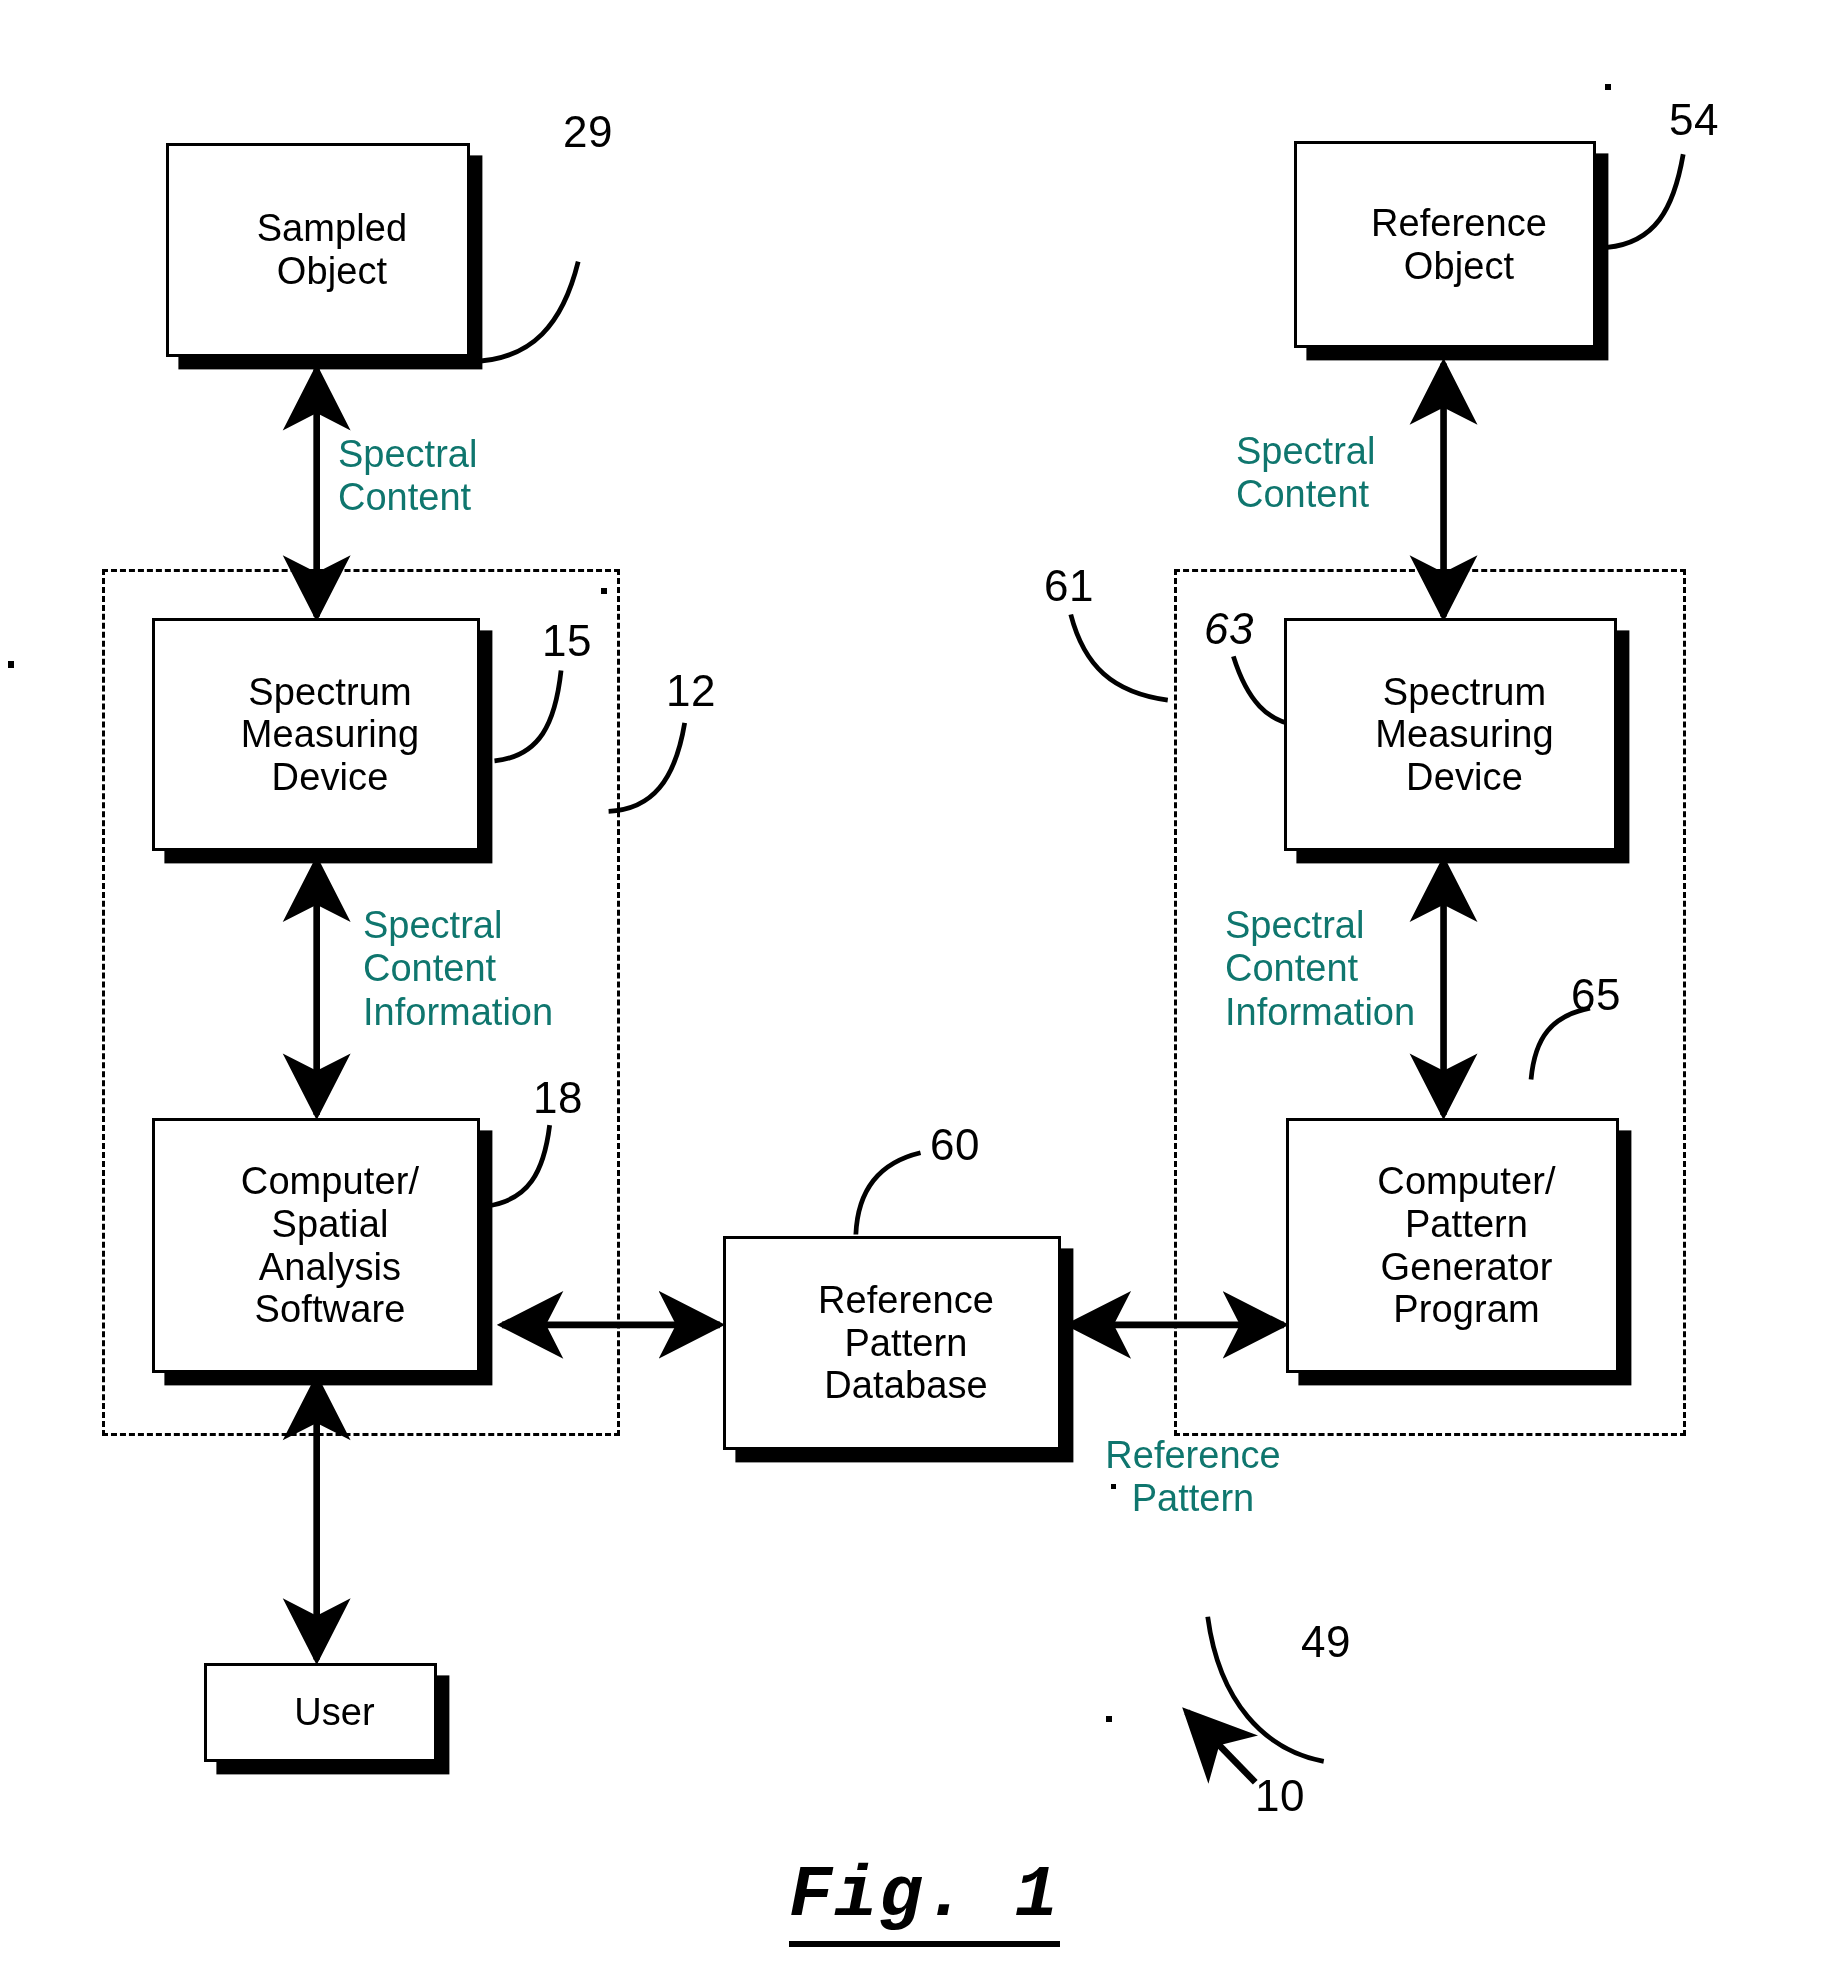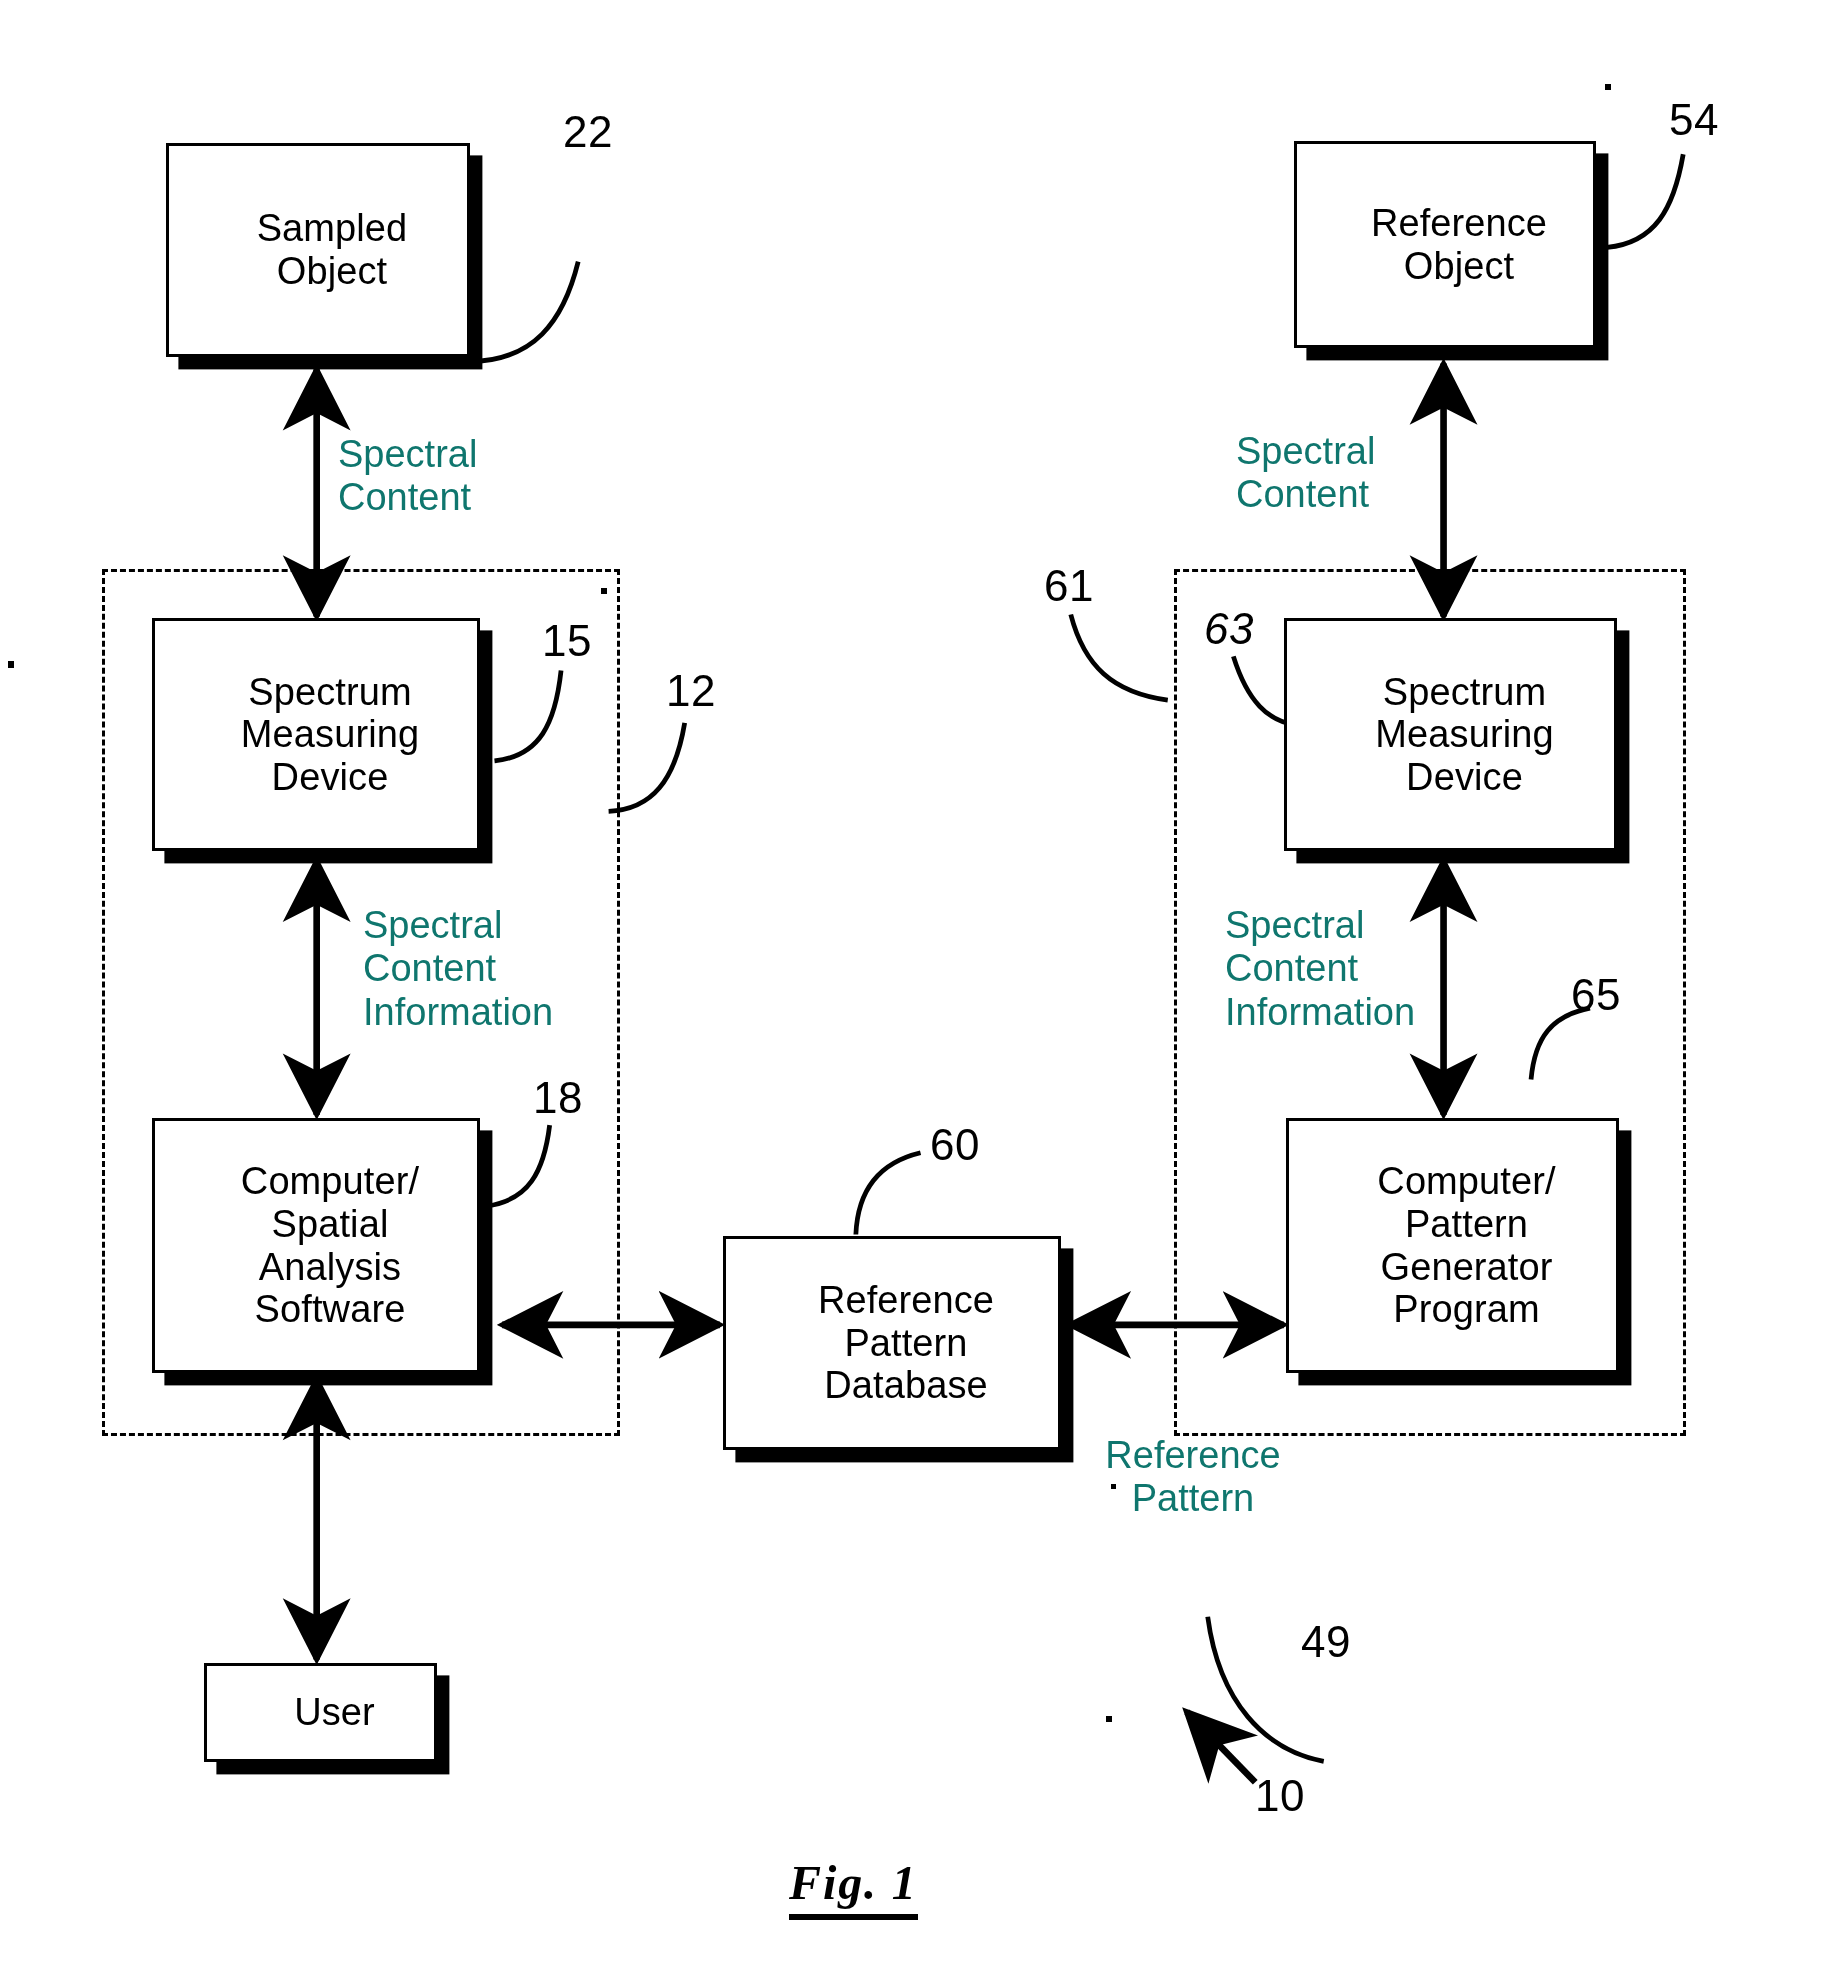--- a/index.html
+++ b/index.html
@@ -61,24 +61,24 @@
     position: absolute;
     font-size: 44px;
     color: #000;
     z-index: 7;
     letter-spacing: 0.5px;
   }
 
   
   .fig-caption {
     position: absolute;
-    font-family: Liberation Serif, serif;
+    font-family: Liberation Mono, monospace;
     font-style: italic;
     font-weight: bold;
-    font-size: 48px;
+    font-size: 72px;
     color: #000;
     border-bottom: 6.7px solid #000;
     padding-bottom: 3.8px;
     letter-spacing: 1.9px;
     z-index: 8;
   }
 
   
   .speck { position:absolute; background:#000; z-index:1; }
 </style>
@@ -198,21 +198,21 @@
   <div class="edge-label" style="left:1236px; top:430px;">Spectral
 Content</div>
 
   <div class="edge-label" style="left:1225px; top:904px;">Spectral
 Content
 Information</div>
 
   <div class="edge-label center" style="left:1079px; top:1434px; width:228px;">Reference
 Pattern</div>
 
-  <div class="refnum" style="left:563px; top:107px;">22</div>
+  <div class="refnum" style="left:563px; top:107px;">29</div>
 
   <div class="refnum" style="left:1669px; top:95px;text-align:right;">54</div>
 
   <div class="refnum" style="left:542px; top:616px;">15</div>
 
   <div class="refnum" style="left:666px; top:666px;">12</div>
 
   <div class="refnum" style="left:1044px; top:561px;">61</div>
 
   <div class="refnum" style="left:1204px; top:604px;font-style:italic;">63</div>

